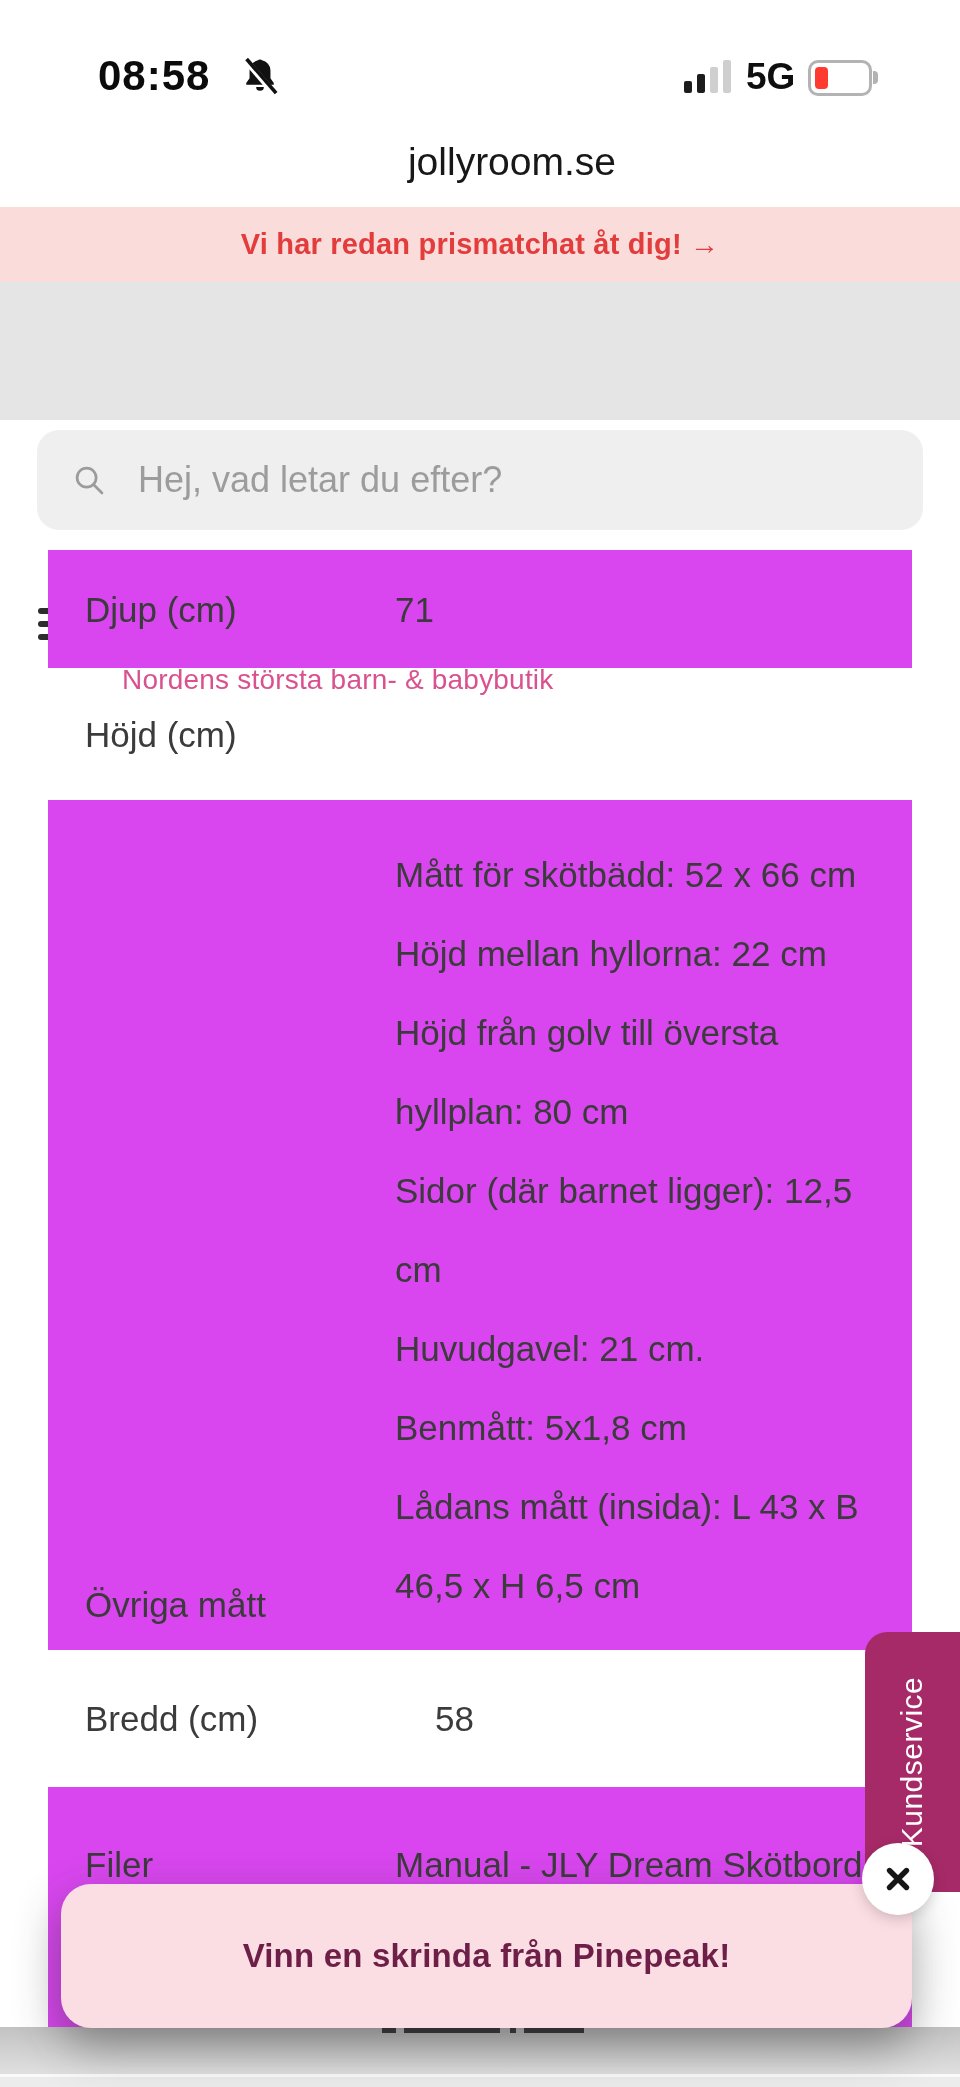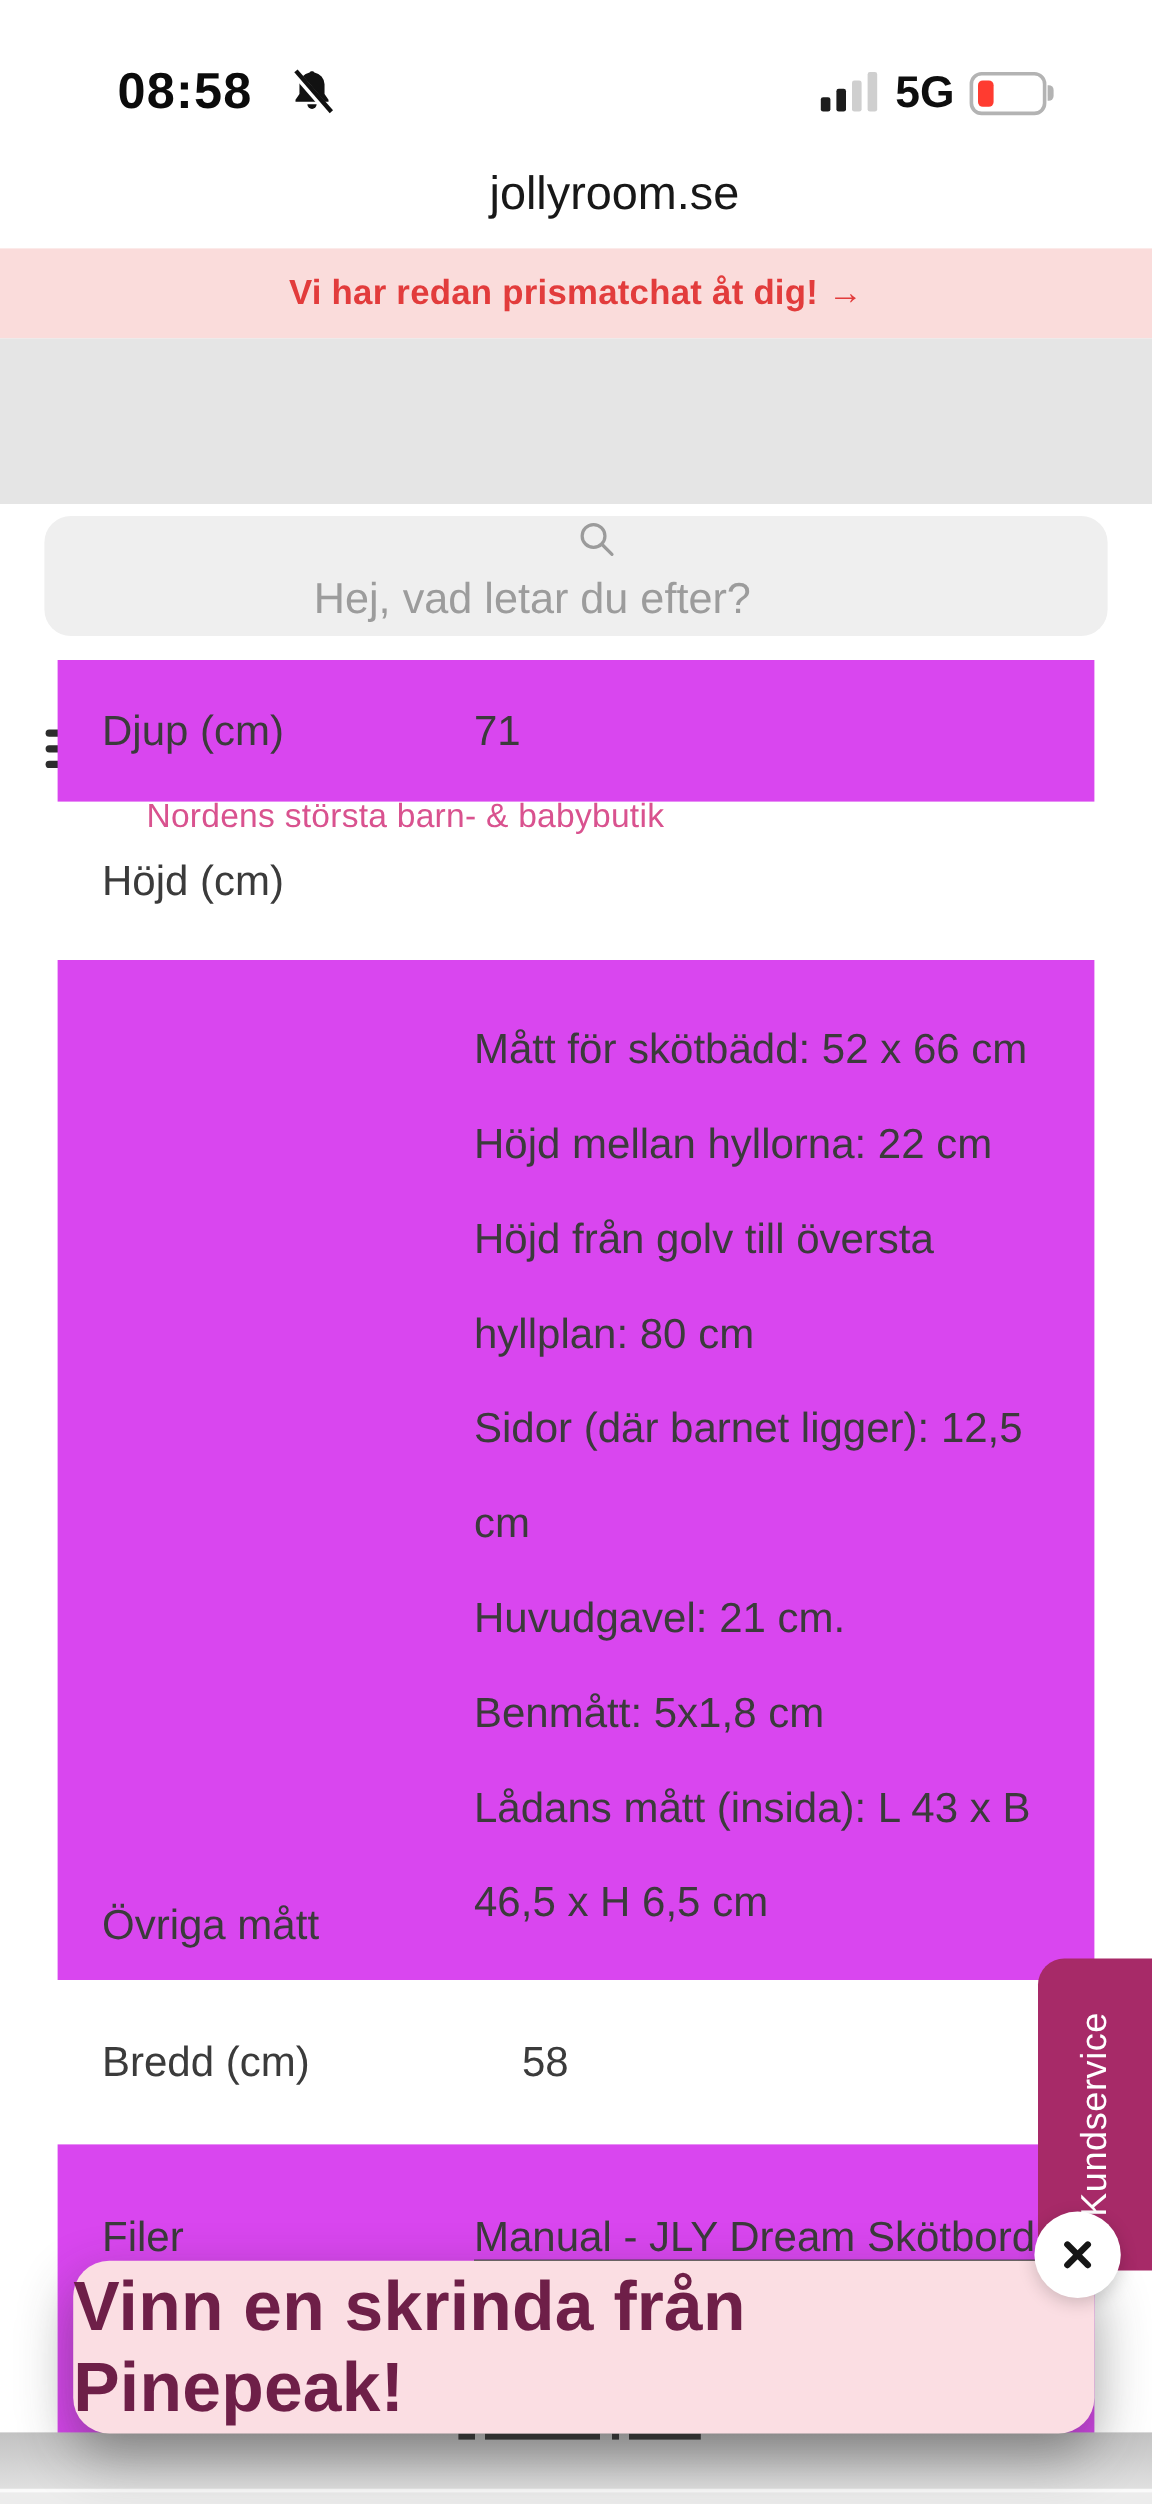--- a/index.html
+++ b/index.html
@@ -36,21 +36,21 @@
   .hamburger{left:38px;top:326px;width:46px;cursor:pointer;}
   .hamburger i{display:block;height:6px;background:#2d2d2d;border-radius:3px;margin-bottom:7px;}
   .logo{left:121px;top:294px;font-size:62px;font-weight:700;color:#d9528f;letter-spacing:-2px;}
   .tagline{left:122px;top:382px;font-size:28px;color:#d9528f;letter-spacing:.2px;}
   .hicon{stroke:#262626;fill:none;stroke-width:1.6;stroke-linecap:round;stroke-linejoin:round;}
   .icon-person{left:648px;top:313px;width:58px;height:64px;}
   .icon-heart{left:735px;top:319px;width:68px;height:60px;}
   .icon-bag{left:838px;top:308px;width:56px;height:70px;}
 
   
-  .search{left:37px;top:430px;width:886px;height:100px;background:#efefef;border-radius:22px;display:flex;align-items:center;flex-direction:column;}
+  .search{left:37px;top:430px;width:886px;height:100px;background:#efefef;border-radius:22px;display:flex;align-items:center;}
   .search svg{margin-left:33px;flex:0 0 38px;width:38px;height:38px;}
   .search input{flex:1;margin-left:28px;border:0;outline:0;background:transparent;font-family:inherit;font-size:36px;color:#3b3b3b;}
   .search input::placeholder{color:#9c9c9c;opacity:1;}
 
   
   .table{left:48px;top:550px;width:864px;font-size:35px;line-height:41px;}
   .row{display:flex;align-items:center;}
   .row.shaded{background:#d946ef;}
   .cell-label{flex:0 0 347px;padding-left:37px;box-sizing:border-box;}
   .cell-value{flex:1;padding-right:20px;}
@@ -67,21 +67,21 @@
   .kundservice{left:865px;top:1632px;width:95px;height:260px;background:#a72a68;border-radius:22px 0 0 22px;z-index:3;display:flex;align-items:center;justify-content:center;cursor:pointer;}
   .kundservice span{transform:rotate(-90deg);white-space:nowrap;color:#fff;font-size:30px;letter-spacing:.5px;}
 
   .under-popup{left:0;top:2027px;width:960px;height:60px;background:linear-gradient(#c2c2c2,#e8e8e8);z-index:2;}
   .bottom-edge{left:0;top:2074px;width:960px;height:13px;background:#ececec;border-top:3px solid #fafafa;z-index:2;}
   .link-fragment{left:382px;top:2028px;width:202px;height:5px;z-index:3;cursor:pointer;
     background:linear-gradient(90deg,#333 0 14px,rgba(0,0,0,0) 14px 22px,#333 22px 118px,rgba(0,0,0,0) 118px 128px,#333 128px 134px,rgba(0,0,0,0) 134px 142px,#333 142px 202px);}
 
   .popup{left:61px;top:1884px;width:851px;height:144px;background:#fbdee3;border-radius:30px;z-index:4;
     display:flex;align-items:center;justify-content:center;box-shadow:0 18px 45px rgba(45,45,45,.45);cursor:pointer;}
-  .popup span{font-size:58px;font-weight:700;color:#6e1f48;letter-spacing:.2px;}
+  .popup span{font-size:33px;font-weight:700;color:#6e1f48;letter-spacing:.2px;}
 
   .close-btn{left:862px;top:1843px;width:72px;height:72px;background:#fff;border-radius:50%;z-index:5;
     display:flex;align-items:center;justify-content:center;box-shadow:0 4px 14px rgba(0,0,0,.18);cursor:pointer;}
 </style>
 </head>
 <body>
 
 <div id="screen">
 
   <div class="abs status-time">08:58</div>

